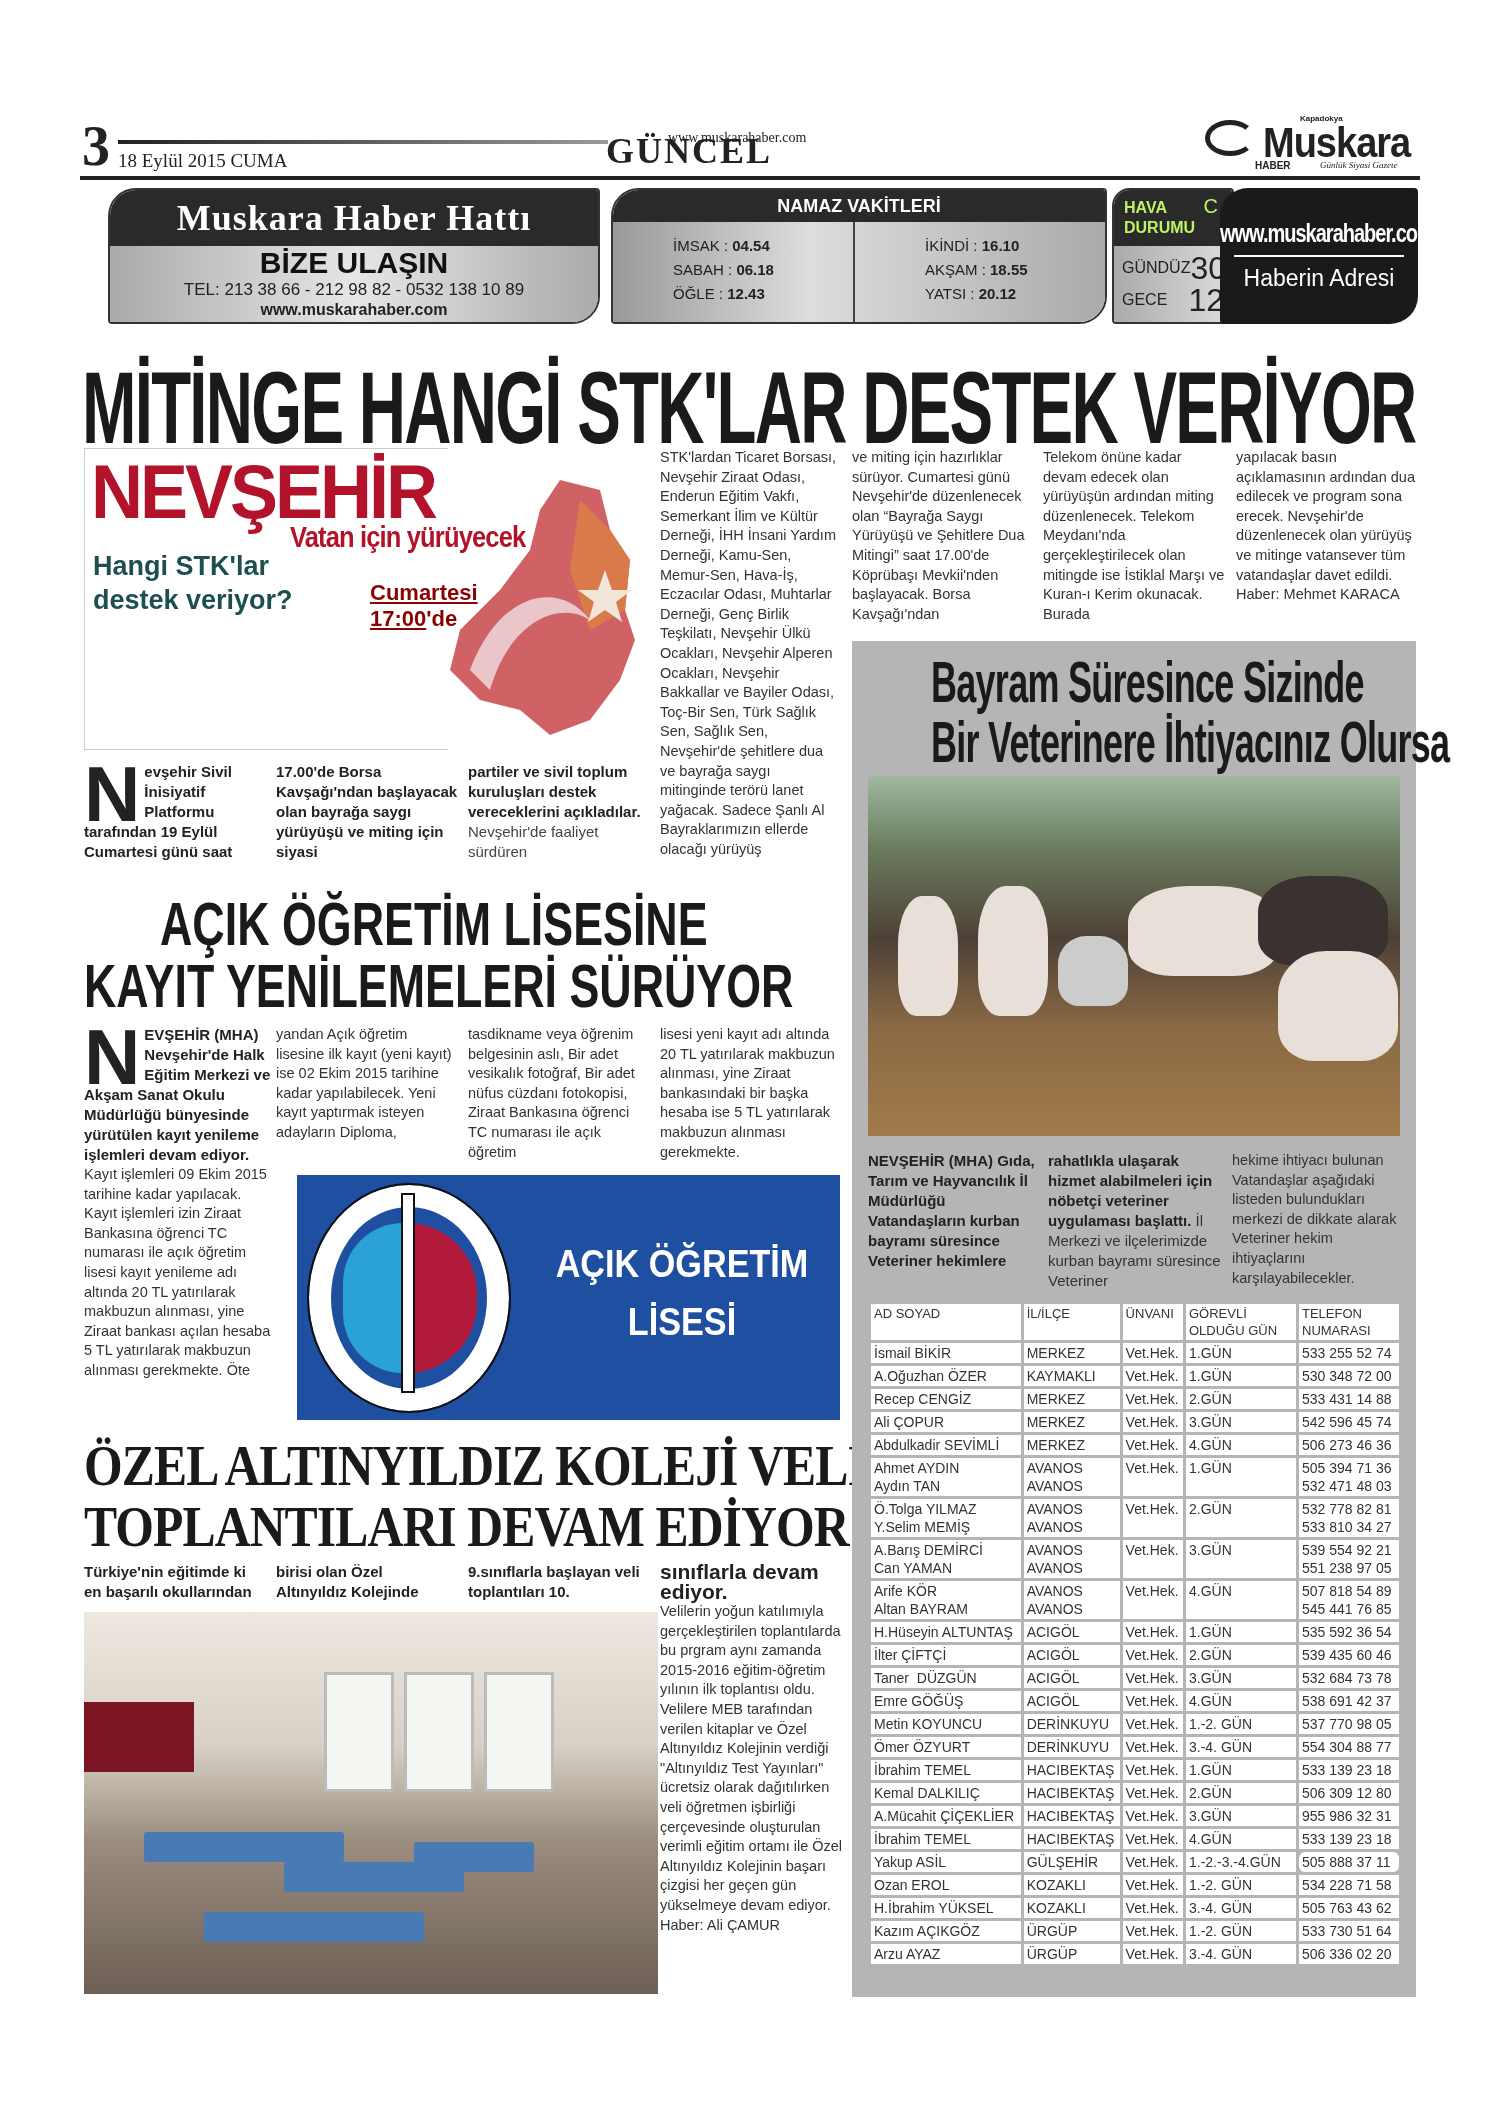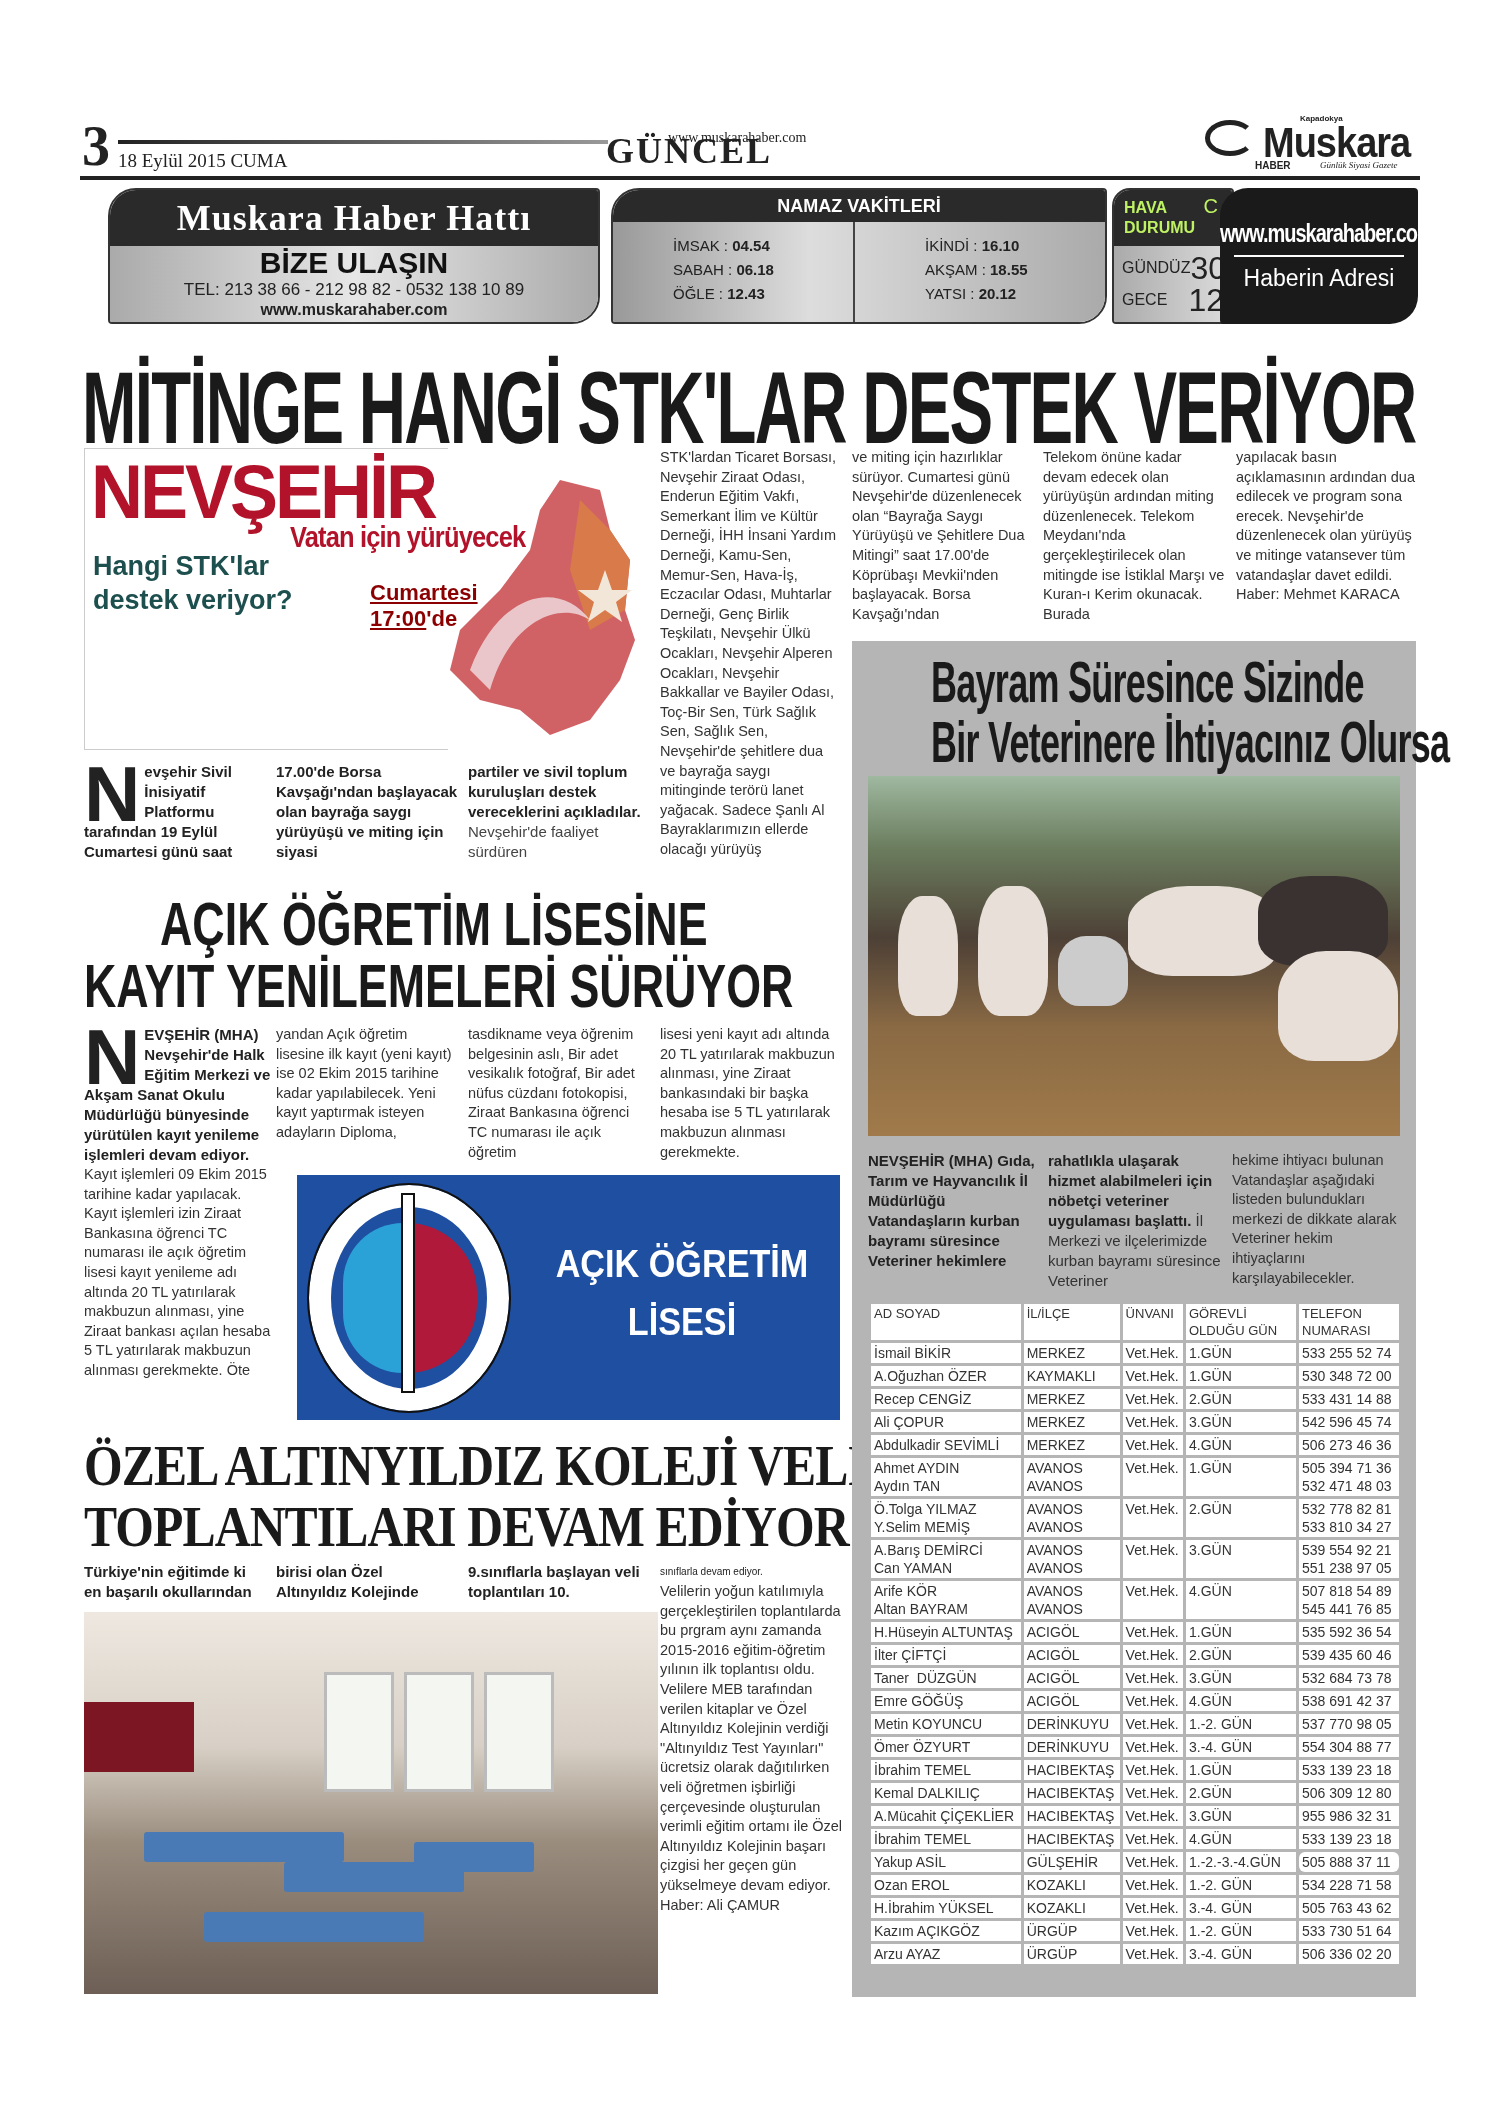--- a/index.html
+++ b/index.html
@@ -216,21 +216,21 @@
 </div>
 
 <div class="abs oz-headline">
   <div>ÖZEL ALTINYILDIZ KOLEJİ VELİ</div>
   <div>TOPLANTILARI DEVAM EDİYOR</div>
 </div>
 <div class="abs" style="left:84px; top:1562px; width:180px; font-size:15px; line-height:20px; font-weight:bold;">Türkiye'nin eğitimde ki en başarılı okullarından</div>
 <div class="abs" style="left:276px; top:1562px; width:180px; font-size:15px; line-height:20px; font-weight:bold;">birisi olan Özel Altınyıldız Kolejinde</div>
 <div class="abs" style="left:468px; top:1562px; width:182px; font-size:15px; line-height:20px; font-weight:bold;">9.sınıflarla başlayan veli toplantıları 10.</div>
 <div class="abs" style="left:660px; top:1562px; width:186px;">
-  <div style="font-size:10px; line-height:20px; font-weight:normal;">sınıflarla devam ediyor.</div>
+  <div style="font-size:21px; line-height:20px; font-weight:bold;">sınıflarla devam ediyor.</div>
   <div class="body-col">Velilerin yoğun katılımıyla gerçekleştirilen toplantılarda bu prgram aynı zamanda 2015-2016 eğitim-öğretim yılının ilk toplantısı oldu. Velilere MEB tarafından verilen kitaplar ve Özel Altınyıldız Kolejinin verdiği "Altınyıldız Test Yayınları" ücretsiz olarak dağıtılırken veli öğretmen işbirliği çerçevesinde oluşturulan verimli eğitim ortamı ile Özel Altınyıldız Kolejinin başarı çizgisi her geçen gün yükselmeye devam ediyor.</div>
   <div class="body-col">Haber: Ali ÇAMUR</div>
 </div>
 
 <div class="abs oz-photo">
   <div class="classroom-board"></div>
   <div class="classroom-window" style="left:240px;"></div>
   <div class="classroom-window" style="left:320px;"></div>
   <div class="classroom-window" style="left:400px;"></div>
   <div class="classroom-desk" style="left:60px; top:220px; width:200px;"></div>

